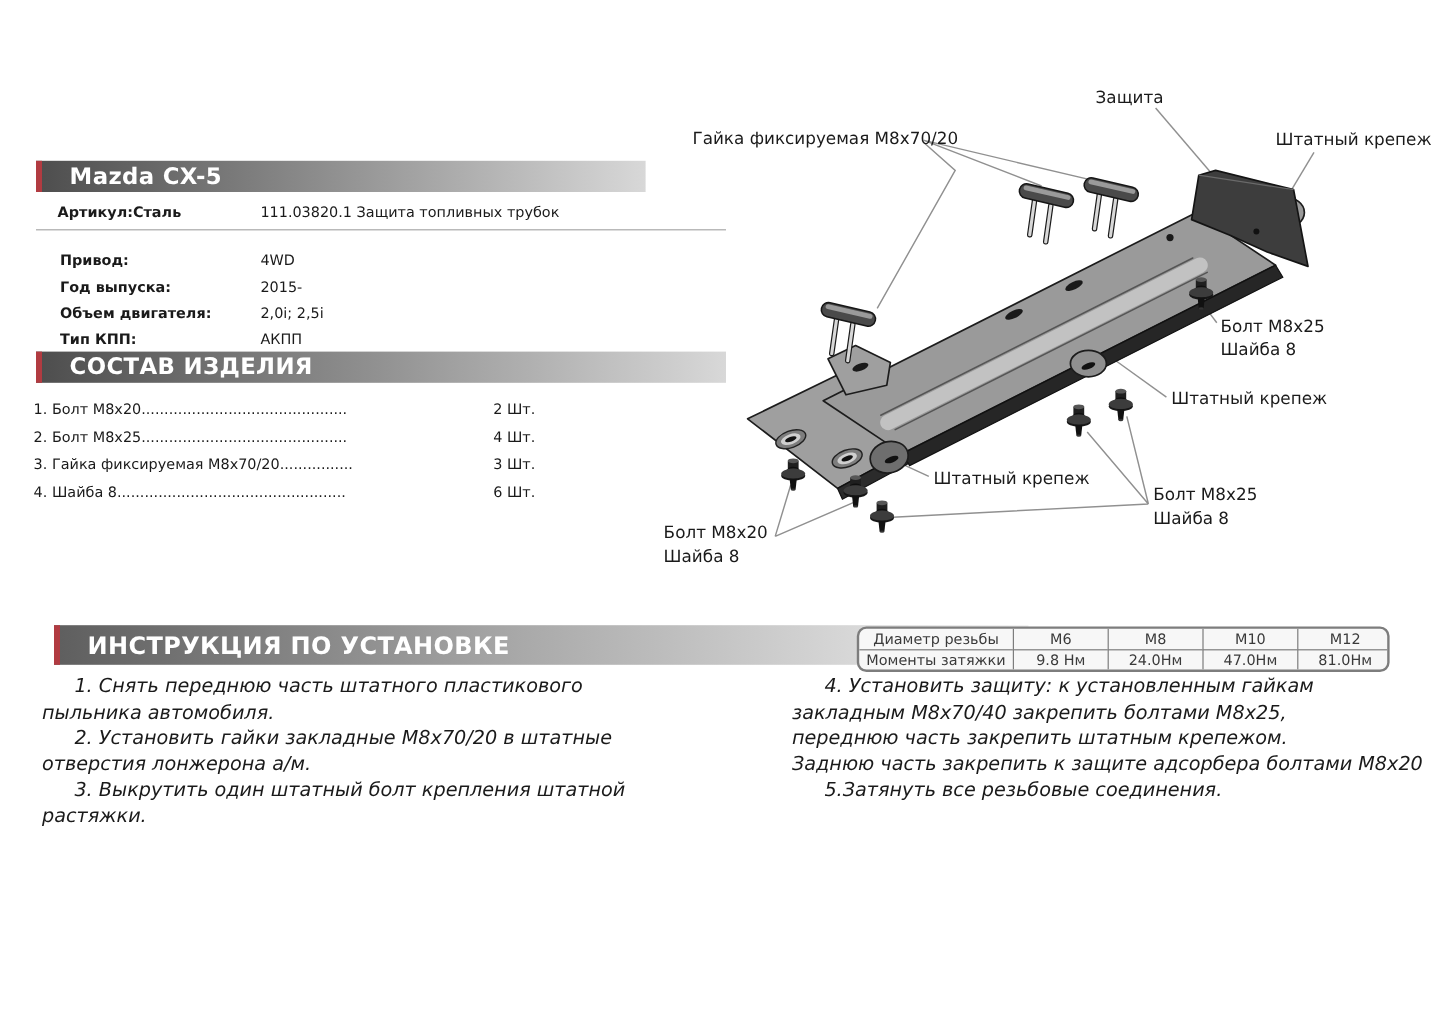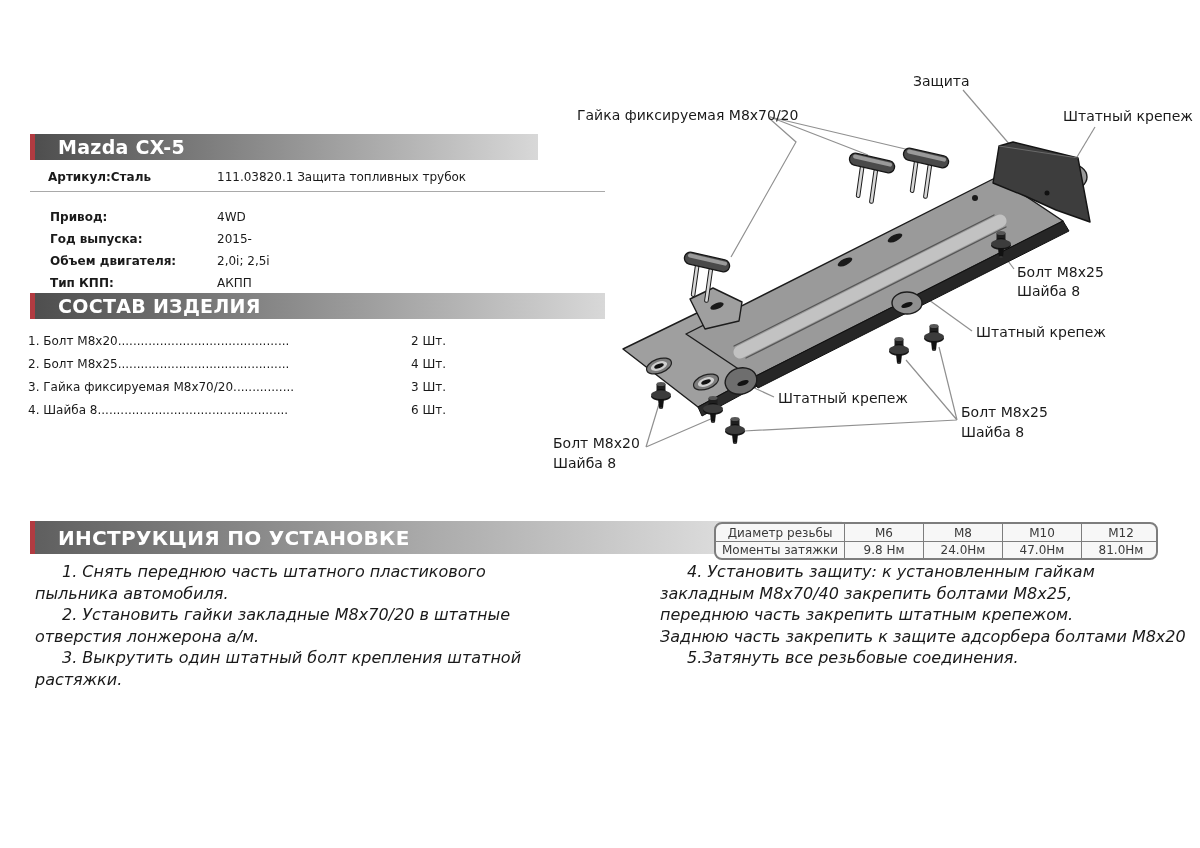--- a/index.html
+++ b/index.html
@@ -11,21 +11,21 @@
     position:absolute;display:flex;align-items:center;color:#fff;font-weight:bold;
     padding-left:28px;box-sizing:border-box;letter-spacing:.3px;
   }
   .bar::before{
     content:"";position:absolute;left:0;top:0;bottom:0;width:5px;background:#b13b41;
   }
   .bar-sm{height:26px;font-size:19px;background:linear-gradient(90deg,#4d4d4d 0%,#8f8f8f 48%,#d8d8d8 100%);}
   .bar-lg{height:33px;font-size:20px;background:linear-gradient(90deg,#5e5e5e 0%,#a9a9a9 48%,#f0f0f0 100%);}
   #brand-bar{left:30px;top:134px;width:508px;}
   #composition-bar{left:30px;top:293px;width:575px;}
-  #instructions-bar{left:30px;top:521px;width:812px;}
+  #instructions-bar{left:45px;top:521px;width:812px;}
   .abs{position:absolute;}
   .b{font-weight:bold;}
   .t16{font-size:12px;line-height:20px;white-space:nowrap;}
   #article-label{left:48px;top:167px;}
   #article-value{left:217px;top:167px;}
   #article-rule{left:30px;top:191px;width:575px;height:1px;background:#a9a9a9;}
   .spec-label{left:50px;}
   .spec-value{left:217px;}
   .parts-name{left:28px;max-width:392px;overflow:hidden;}
   .parts-qty{left:411px;}

